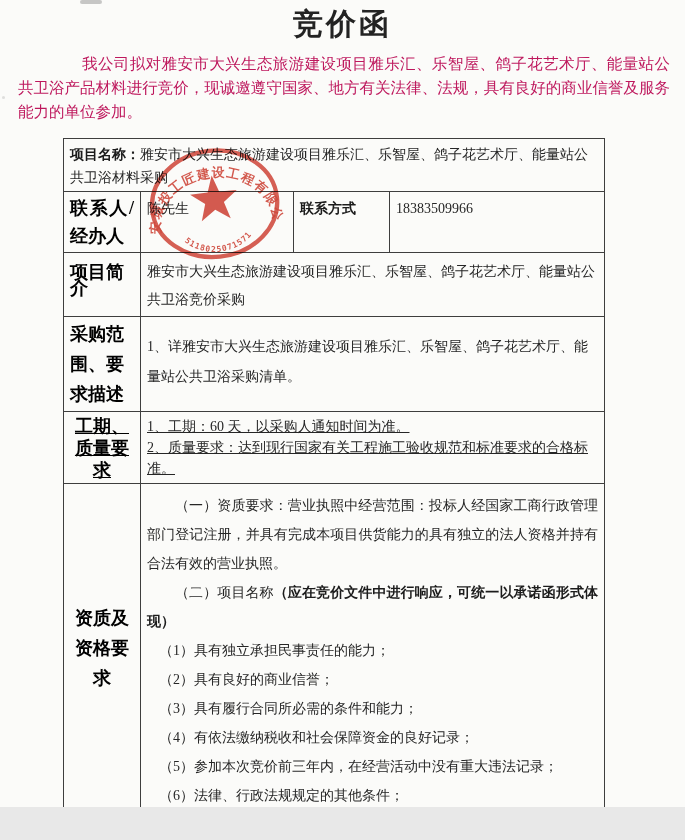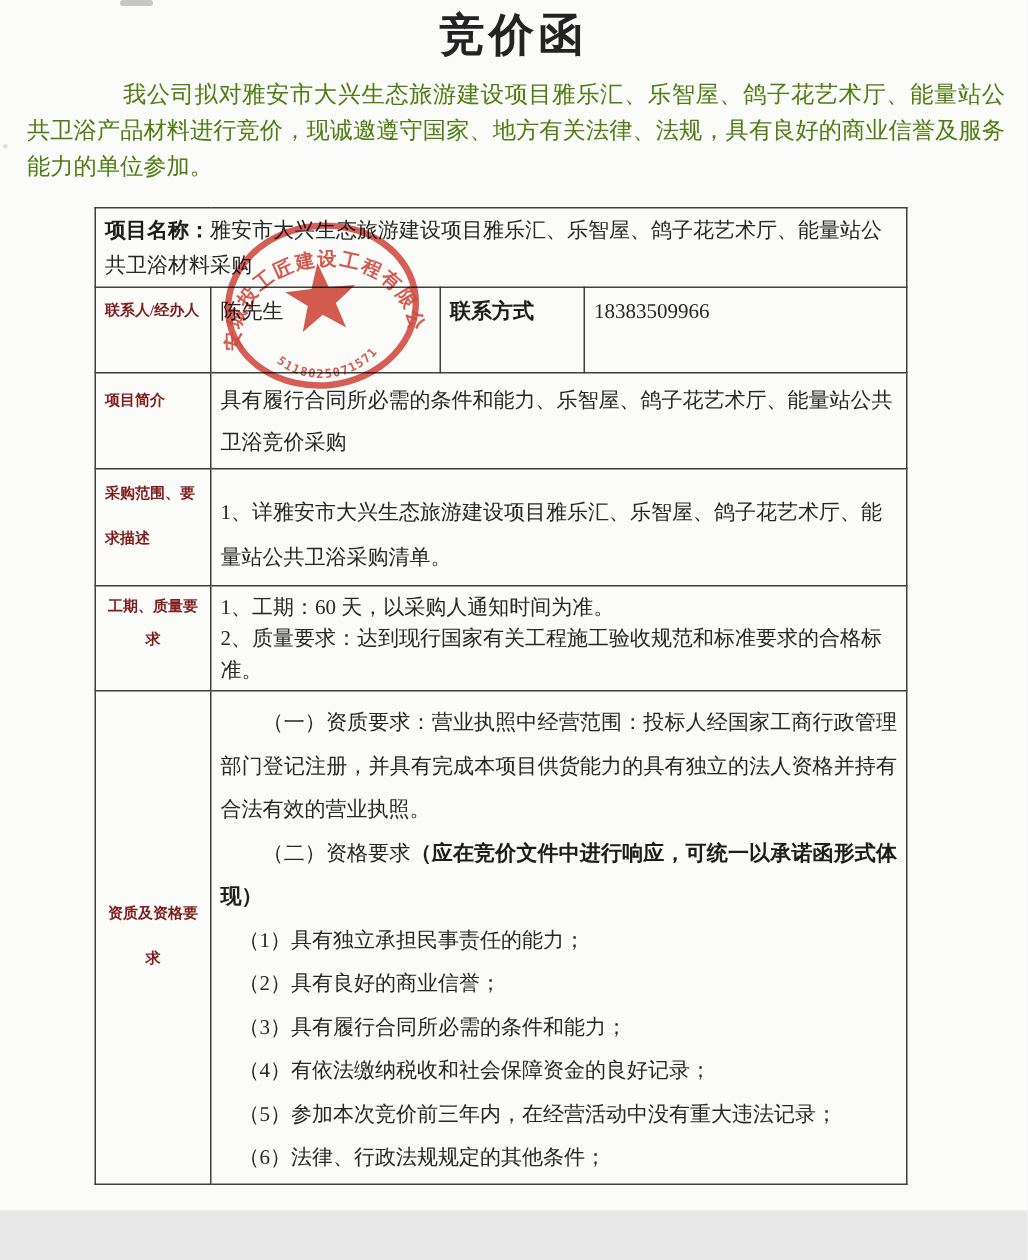--- a/index.html
+++ b/index.html
@@ -11,46 +11,46 @@
   }
   .scan-speck{position:absolute;background:#9a9a9a;opacity:.55;border-radius:2px;}
   .title{
     margin:6px 0 0; text-align:center;
     font-size:30px; line-height:36px; font-weight:bold; color:#232323;
     letter-spacing:3px;
   }
   .intro{
     margin:10px 14px 0 18px; width:652px;
     font-size:15.5px; line-height:24px; text-indent:64px;
-    color:#4d7c0f; text-align:justify;
+    color:#be185d; text-align:justify;
   }
   table.doc{
     margin:14px 0 0 63px; width:541px;
     border-collapse:collapse; table-layout:fixed;
     font-size:14px; color:#262626;
   }
   table.doc td{
     border:1.4px solid #3e3e3e; vertical-align:top;
     padding:2px 6px; overflow:hidden;
   }
   td.lblcell{
-    font-weight:bold; color:#7f1d1d; padding:2px 3px;
-    font-size:10px; line-height:28px;
+    font-weight:bold; color:#000000; padding:2px 3px;
+    font-size:18px; line-height:28px;
   }
   .b{font-weight:bold; color:#1c1c1c;}
   
   tr.r1 td{line-height:23px; padding-top:4px;}
   tr.r2 td{line-height:24px; padding-top:3px;}
   tr.r3 td.lblcell{text-align:justify; text-justify:inter-character; line-height:28px;}
   tr.r3 td.val{line-height:16px; padding-top:9px;}
   tr.r4 td{line-height:28px; padding-top:5px;}
   tr.r4 td.lblcell{line-height:16px; padding-top:11px;}
   tr.r5 td{line-height:30px; padding-top:15px;}
   tr.r5 td.lblcell{line-height:30px; padding-top:2px;margin-left:16px;}
-  tr.r6 td{line-height:21px; padding-top:4px;}
+  tr.r6 td{line-height:21px; padding-top:4px;text-decoration:underline;}
   tr.r6 td.lblcell{text-align:center; line-height:22px; padding-top:3px;}
   tr.r7 td.lblcell{text-align:center; vertical-align:middle; line-height:30px;}
   tr.r7 td.content{padding-top:7px;}
   .qual-p{margin:0; line-height:29px; text-indent:28px; text-align:justify;}
   .qual-item{margin:0 0 0 12px; line-height:29px;}
   
   .stamp{
     position:absolute; left:139px; top:141px; width:152px; height:133px;
     mix-blend-mode:multiply; opacity:.92;
     transform:rotate(-6deg);
@@ -87,41 +87,41 @@
 
     <tr class="r3" style="height:57px">
       <td class="lblcell">联系人/经办人</td>
       <td class="val">陈先生</td>
       <td class="val b">联系方式</td>
       <td class="val">18383509966</td>
     </tr>
 
     <tr class="r4" style="height:60px">
       <td class="lblcell">项目简介</td>
-      <td colspan="3">具有履行合同所必需的条件和能力、乐智屋、鸽子花艺术厅、能量站公共卫浴竞价采购</td>
+      <td colspan="3">雅安市大兴生态旅游建设项目雅乐汇、乐智屋、鸽子花艺术厅、能量站公共卫浴竞价采购</td>
     </tr>
 
     <tr class="r5" style="height:63px">
       <td class="lblcell">采购范围、要求描述</td>
       <td colspan="3">1、详雅安市大兴生态旅游建设项目雅乐汇、乐智屋、鸽子花艺术厅、能量站公共卫浴采购清单。</td>
     </tr>
 
     <tr class="r6" style="height:55px">
       <td class="lblcell">工期、质量要求</td>
       <td colspan="3">
         <div>1、工期：60 天，以采购人通知时间为准。</div>
         <div>2、质量要求：达到现行国家有关工程施工验收规范和标准要求的合格标准。</div>
       </td>
     </tr>
 
     <tr class="r7" style="height:266px">
       <td class="lblcell">资质及资格要求</td>
       <td colspan="3" class="content">
         <p class="qual-p">（一）资质要求：营业执照中经营范围：投标人经国家工商行政管理部门登记注册，并具有完成本项目供货能力的具有独立的法人资格并持有合法有效的营业执照。</p>
-        <p class="qual-p"><span>（二）资格要求</span><span class="b">（应在竞价文件中进行响应，可统一以承诺函形式体现）</span></p>
+        <p class="qual-p"><span>（二）项目名称</span><span class="b">（应在竞价文件中进行响应，可统一以承诺函形式体现）</span></p>
         <p class="qual-item">（1）具有独立承担民事责任的能力；</p>
         <p class="qual-item">（2）具有良好的商业信誉；</p>
         <p class="qual-item">（3）具有履行合同所必需的条件和能力；</p>
         <p class="qual-item">（4）有依法缴纳税收和社会保障资金的良好记录；</p>
         <p class="qual-item">（5）参加本次竞价前三年内，在经营活动中没有重大违法记录；</p>
         <p class="qual-item">（6）法律、行政法规规定的其他条件；</p>
       </td>
     </tr>
 
   </tbody>

